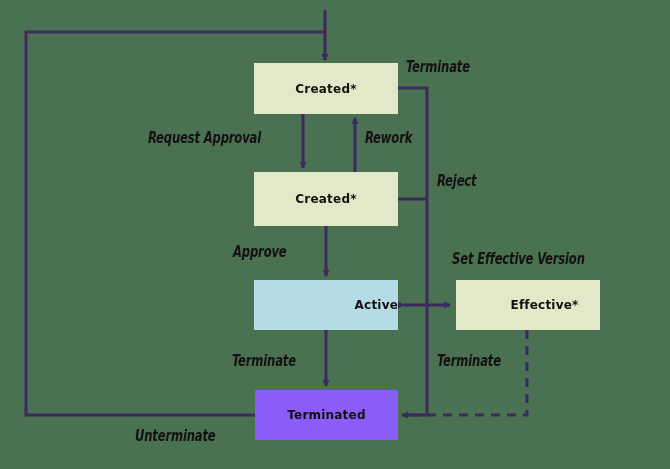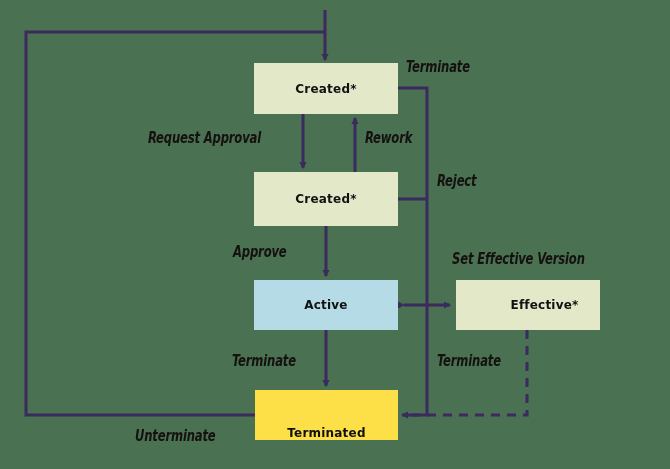--- a/index.html
+++ b/index.html
@@ -84,29 +84,29 @@
   </svg>
 
   <div class="state-box" style="left:254px; top:63px; width:144px; height:51px; background:#e3e9c8;">
     <span>Created*</span>
   </div>
 
   <div class="state-box" style="left:254px; top:172px; width:144px; height:54px; background:#e3e9c8;">
     <span>Created*</span>
   </div>
 
-  <div class="state-box" style="left:254px; top:280px; width:144px; height:50px; background:#b5dbe6;">
+  <div class="state-box" style="left:254px; top:280px; width:144px; height:50px; background:#b5dbe6;justify-content:flex-end;">
     <span>Active</span>
   </div>
 
   <div class="state-box" style="left:456px; top:280px; width:144px; height:50px; background:#e3e9c8;padding-left:33px;">
     <span>Effective*</span>
   </div>
 
-  <div class="state-box" style="left:255px; top:390px; width:143px; height:50px; background:#fde047;align-items:flex-end;">
+  <div class="state-box" style="left:255px; top:390px; width:143px; height:50px; background:#8b5cf6;">
     <span>Terminated</span>
   </div>
 
   <div class="edge-label" style="left:148px; top:129px;">Request Approval</div>
 
   <div class="edge-label" style="left:365px; top:129px;">Rework</div>
 
   <div class="edge-label" style="left:406px; top:58px;">Terminate</div>
 
   <div class="edge-label" style="left:437px; top:172px;">Reject</div>

